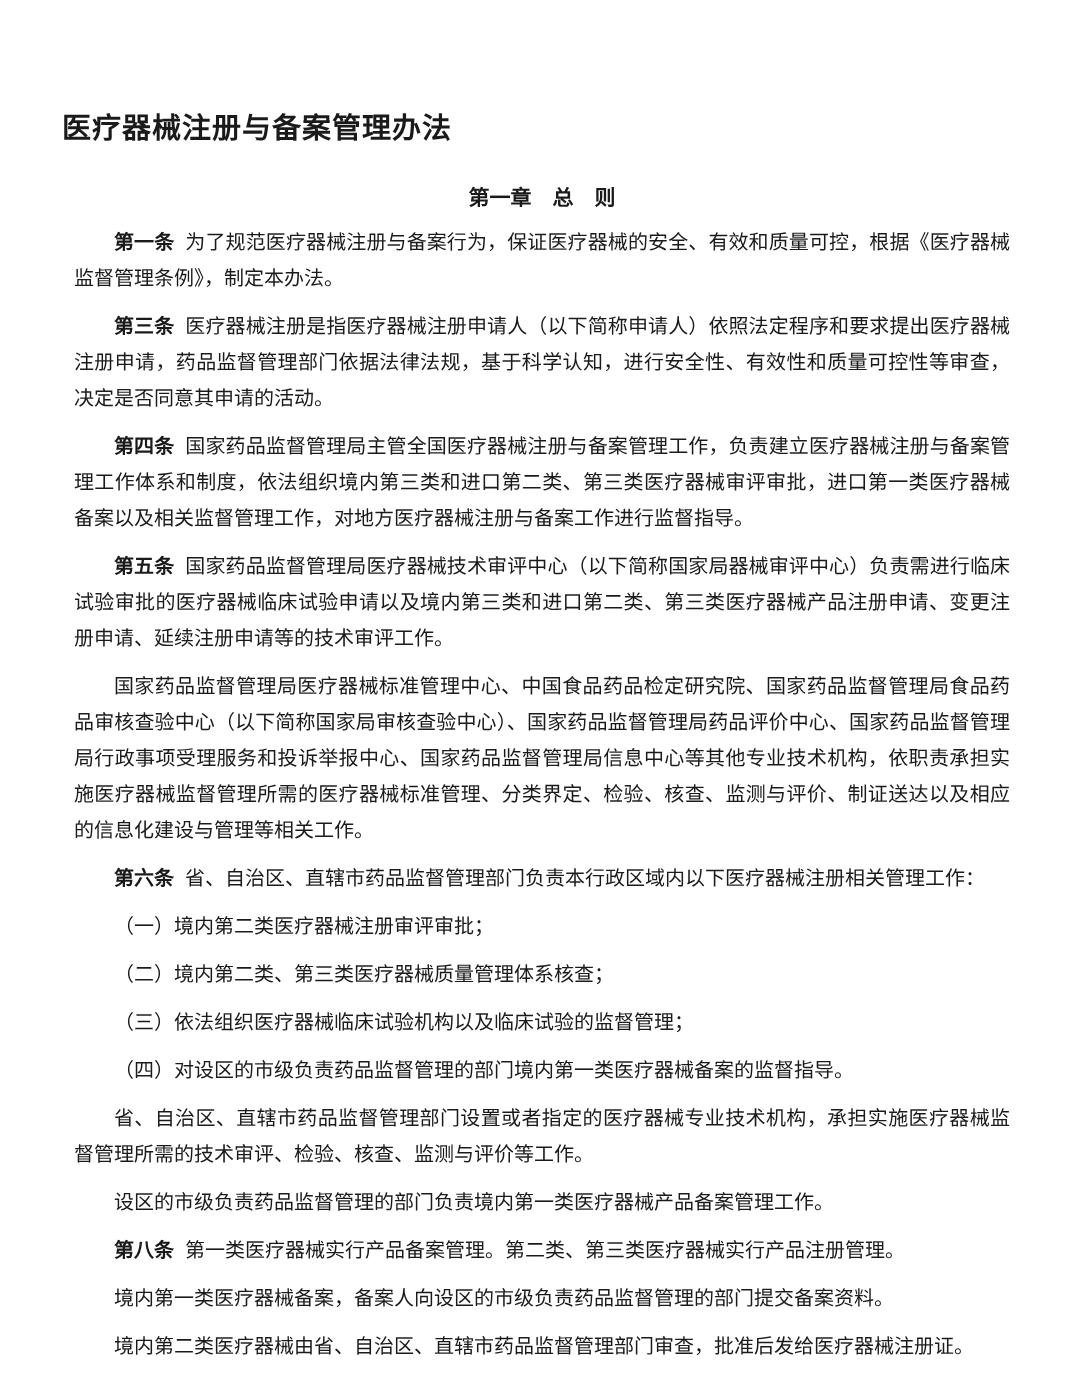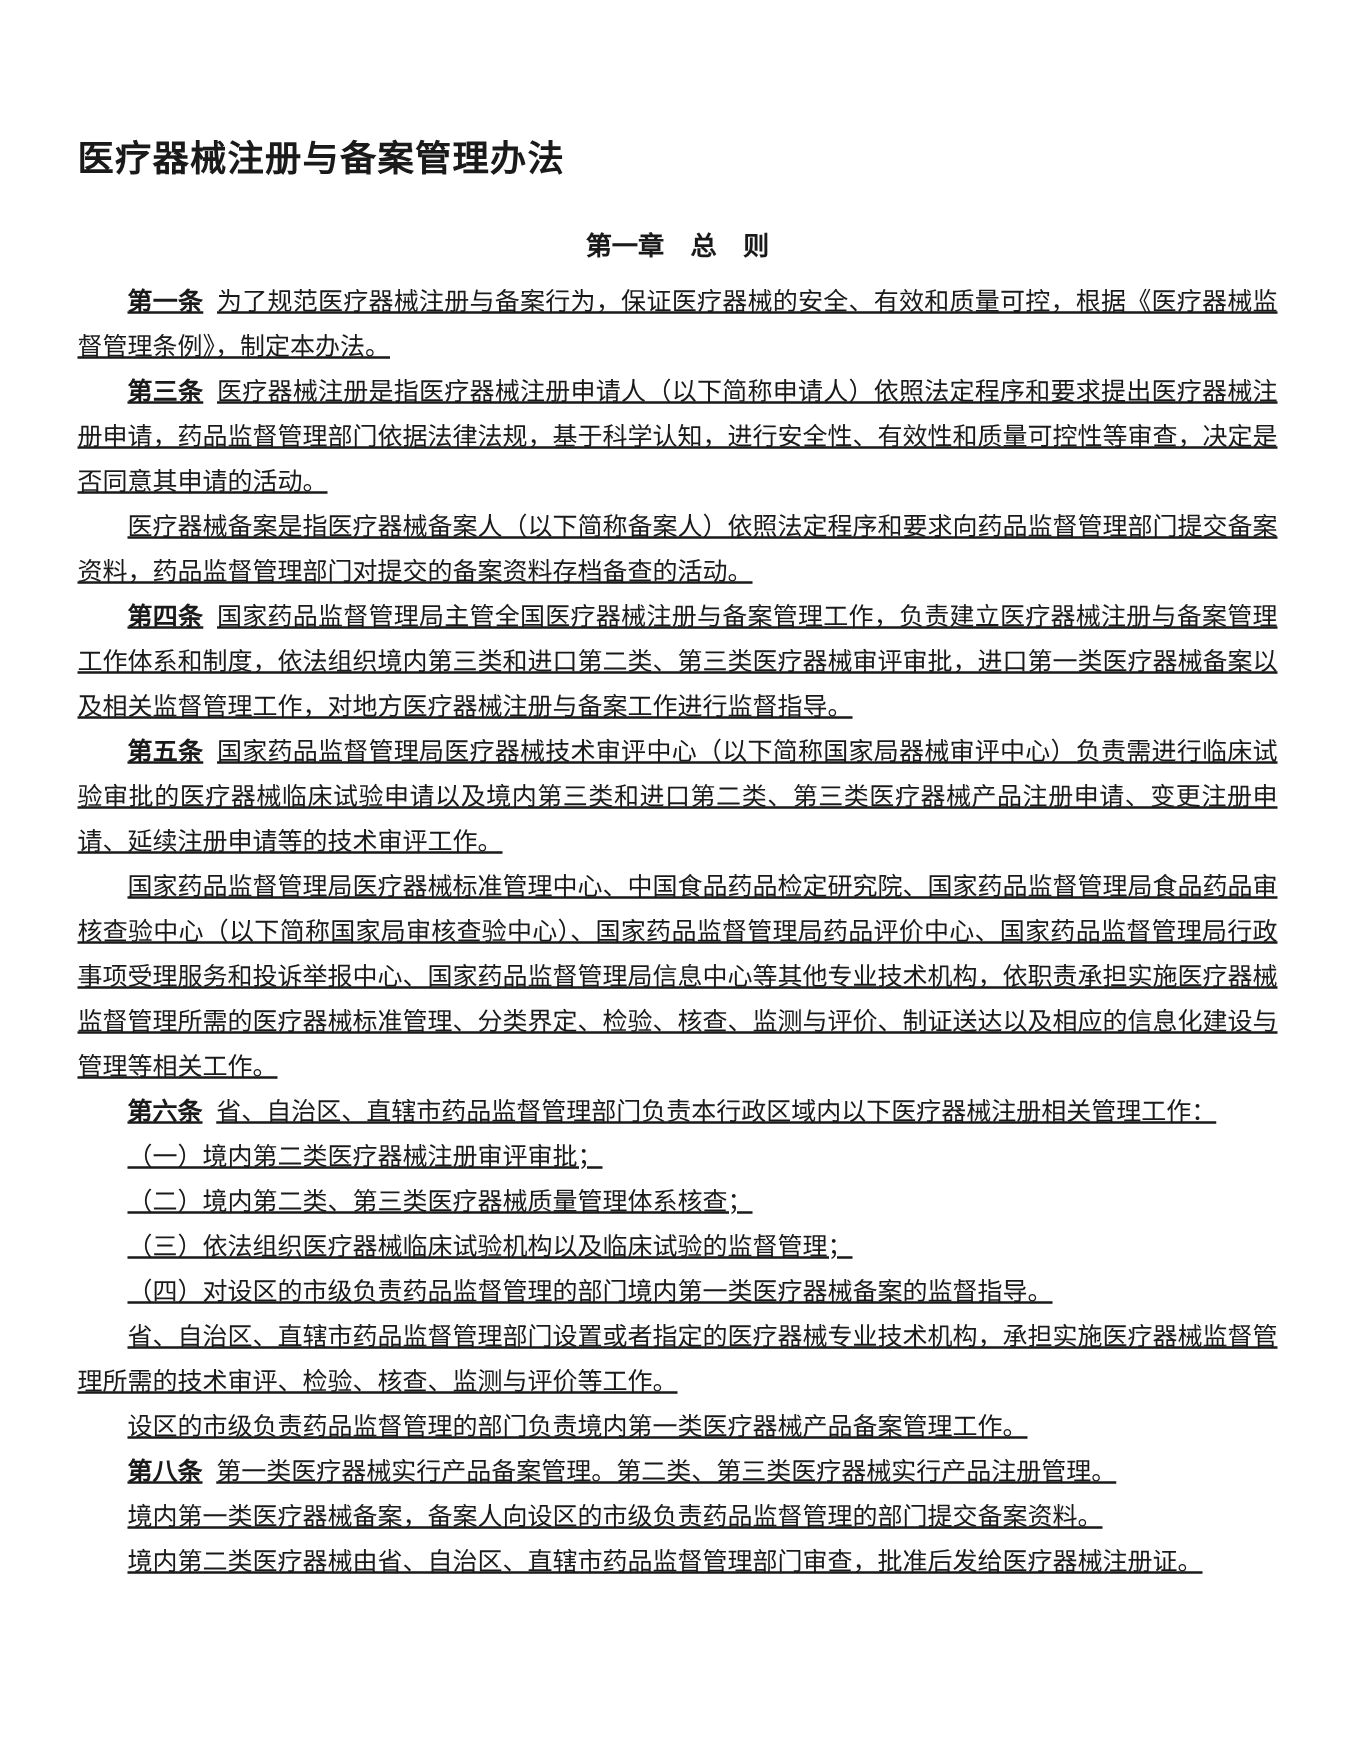--- a/index.html
+++ b/index.html
@@ -23,54 +23,52 @@
   }
   .doc-title {
     margin: 108px 0 0 0;
     font-size: 29px;
     line-height: 40px;
     font-weight: 700;
     text-align: left;
     letter-spacing: 1px;
   }
   .chapter-heading {
-    margin: 36px 0 12px 0;
+    margin: 36px 0 0 0;
     font-size: 21px;
     line-height: 28px;
     font-weight: 700;
     text-align: center;
   }
   .doc-body {
     font-size: 20px;
     line-height: 36px;
     text-align: justify;
     text-justify: inter-character;
   }
   .para {
-    margin: 0;
+    margin: 12px;
     padding: 0;
     text-indent: 2em;
     word-break: break-all;
-    text-decoration: underline;
   }
   .para-label {
     font-weight: 700;
     margin-right: 0.55em;
   }
 </style>
 </head>
 <body>
 
 <div class="page">
   <h1 class="doc-title">医疗器械注册与备案管理办法</h1>
   <h2 class="chapter-heading">第一章　总　则</h2>
   <div class="doc-body" id="doc-body">
       <p class="para"><span class="para-label">第一条</span>为了规范医疗器械注册与备案行为，保证医疗器械的安全、有效和质量可控，根据《医疗器械监督管理条例》，制定本办法。</p>
       <p class="para"><span class="para-label">第三条</span>医疗器械注册是指医疗器械注册申请人（以下简称申请人）依照法定程序和要求提出医疗器械注册申请，药品监督管理部门依据法律法规，基于科学认知，进行安全性、有效性和质量可控性等审查，决定是否同意其申请的活动。</p>
-      <p class="para">医疗器械备案是指医疗器械备案人（以下简称备案人）依照法定程序和要求向药品监督管理部门提交备案资料，药品监督管理部门对提交的备案资料存档备查的活动。</p>
       <p class="para"><span class="para-label">第四条</span>国家药品监督管理局主管全国医疗器械注册与备案管理工作，负责建立医疗器械注册与备案管理工作体系和制度，依法组织境内第三类和进口第二类、第三类医疗器械审评审批，进口第一类医疗器械备案以及相关监督管理工作，对地方医疗器械注册与备案工作进行监督指导。</p>
       <p class="para"><span class="para-label">第五条</span>国家药品监督管理局医疗器械技术审评中心（以下简称国家局器械审评中心）负责需进行临床试验审批的医疗器械临床试验申请以及境内第三类和进口第二类、第三类医疗器械产品注册申请、变更注册申请、延续注册申请等的技术审评工作。</p>
       <p class="para">国家药品监督管理局医疗器械标准管理中心、中国食品药品检定研究院、国家药品监督管理局食品药品审核查验中心（以下简称国家局审核查验中心）、国家药品监督管理局药品评价中心、国家药品监督管理局行政事项受理服务和投诉举报中心、国家药品监督管理局信息中心等其他专业技术机构，依职责承担实施医疗器械监督管理所需的医疗器械标准管理、分类界定、检验、核查、监测与评价、制证送达以及相应的信息化建设与管理等相关工作。</p>
       <p class="para"><span class="para-label">第六条</span>省、自治区、直辖市药品监督管理部门负责本行政区域内以下医疗器械注册相关管理工作：</p>
       <p class="para">（一）境内第二类医疗器械注册审评审批；</p>
       <p class="para">（二）境内第二类、第三类医疗器械质量管理体系核查；</p>
       <p class="para">（三）依法组织医疗器械临床试验机构以及临床试验的监督管理；</p>
       <p class="para">（四）对设区的市级负责药品监督管理的部门境内第一类医疗器械备案的监督指导。</p>
       <p class="para">省、自治区、直辖市药品监督管理部门设置或者指定的医疗器械专业技术机构，承担实施医疗器械监督管理所需的技术审评、检验、核查、监测与评价等工作。</p>
       <p class="para">设区的市级负责药品监督管理的部门负责境内第一类医疗器械产品备案管理工作。</p>

